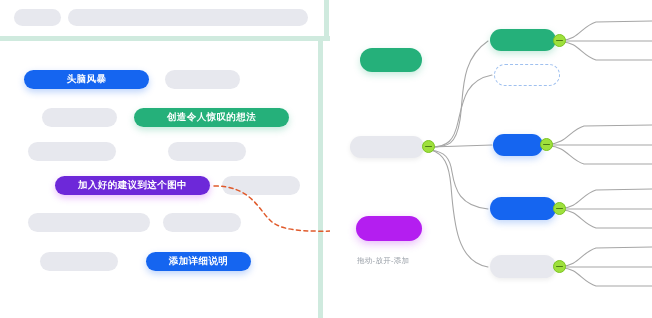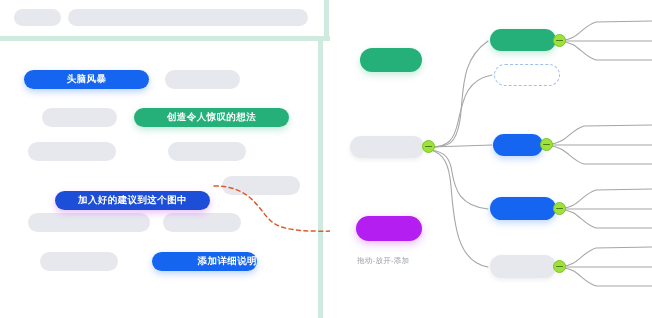--- a/index.html
+++ b/index.html
@@ -44,21 +44,21 @@
     background: #e7e8ee;
   }
   .pill.solid {
     color: #ffffff;
     font-size: 9.5px;
     letter-spacing: .4px;
     font-weight: 700;
   }
   .pill.blue   { background: #1565f0; box-shadow: 0 3px 7px rgba(21,101,240,.28); }
   .pill.green  { background: #25b07a; box-shadow: 0 3px 7px rgba(37,176,122,.28); font-family: Liberation Mono, monospace; }
-  .pill.purple { background: #1d4ed8; box-shadow: 0 3px 7px rgba(180,30,240,.28); margin-top: 15px; }
+  .pill.purple { background: #6d28d9; box-shadow: 0 3px 7px rgba(180,30,240,.28); }
 
   
   #right-panel {
     position: absolute;
     left: 330px; top: 0;
     width: 322px; height: 318px;
     background: #ffffff;
   }
   #map-svg { position: absolute; left: 0; top: 0; }
 
@@ -128,21 +128,21 @@
     </div>
 
     <div class="pill solid green" style="left:134px; top:108px; width:155px; height:19px;">
       <span>创造令人惊叹的想法</span>
     </div>
 
     <div class="pill solid purple" style="left:55px; top:176px; width:155px; height:19px;">
       <span>加入好的建议到这个图中</span>
     </div>
 
-    <div class="pill solid blue" style="left:152px; top:252px; width:105px; height:19px;justify-content:flex-end;">
+    <div class="pill solid blue" style="left:146px; top:252px; width:105px; height:19px;">
       <span>添加详细说明</span>
     </div>
   </div>
 
   <svg width="652" height="318" style="position:absolute; left:0; top:0; pointer-events:none;">
     <defs>
       <marker id="arrowHead" markerWidth="7" markerHeight="7" refX="5.5" refY="3.2" orient="auto" markerUnits="userSpaceOnUse">
         <path d="M0,0.4 L6.4,3.2 L0,6 Z" fill="#e0501f"></path>
       </marker>
     </defs>

